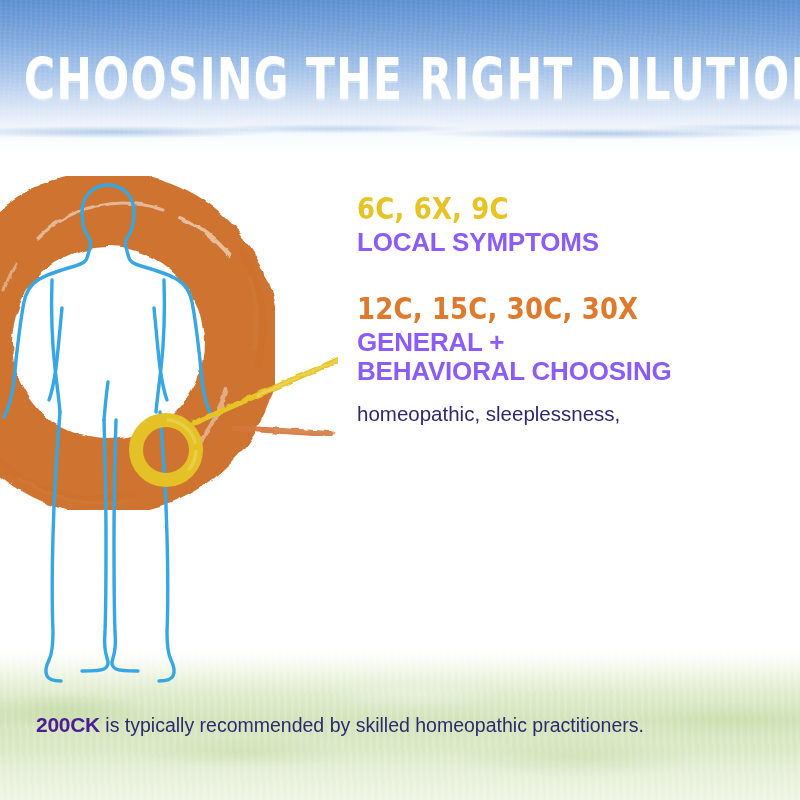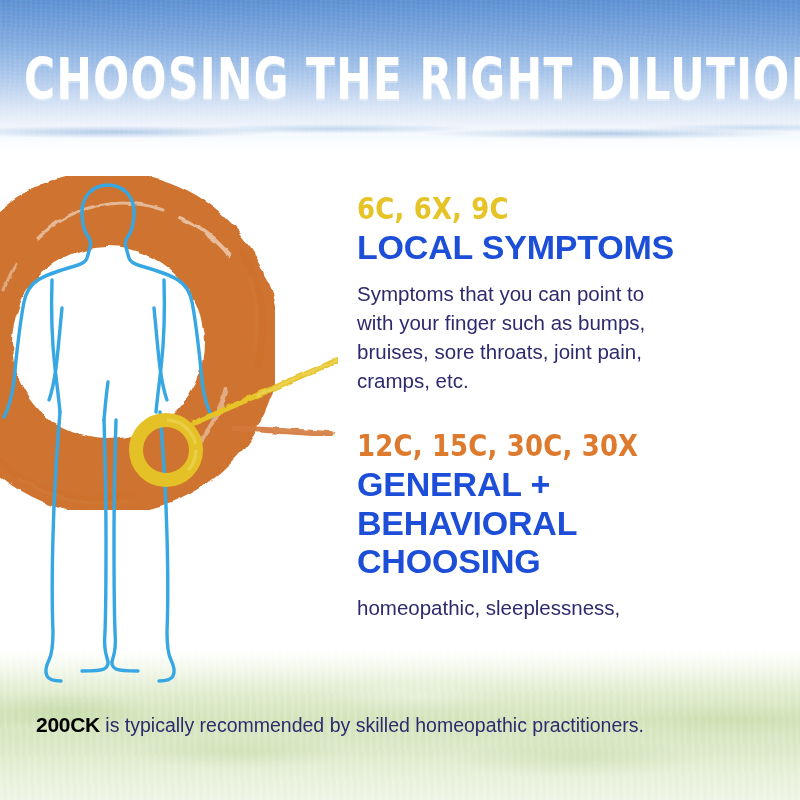--- a/index.html
+++ b/index.html
@@ -108,23 +108,23 @@
     margin:0 0 3px 0;
     transform:scaleX(.96);transform-origin:left center;
     white-space:nowrap;
   }
   .dil-codes.gold{color:#e6c327;}
   .dil-codes.orange{color:#dd7a2e;}
 
   .dil-name{
     font-family:"Liberation Sans", sans-serif;
     font-weight:bold;
-    font-size:34px;
+    font-size:26px;
     line-height:1.14;
-    color:#1d4ed8;
+    color:#8b5cf6;
     margin:0 0 12px 0;
     letter-spacing:-.2px;
   }
   .dil-name .nm-line{display:block;}
 
   .dil-desc{
     font-family:"Liberation Sans", sans-serif;
     font-size:20.5px;
     line-height:29px;
     color:#2e2a6e;
@@ -136,21 +136,21 @@
   .footer-note{
     position:absolute;left:36px;top:713px;width:760px;
     font-family:"Liberation Sans", sans-serif;
     font-size:19.5px;
     color:#2e2a6e;
     white-space:nowrap;
   }
   .footer-strong{
     font-weight:bold;
     font-size:21px;
-    color:#000000;
+    color:#4c1d95;
     letter-spacing:-.3px;
   }
 </style>
 </head>
 <body>
 
 <div id="poster">
 
   <div class="header-band"></div>
   <div class="header-grain"></div>
@@ -282,26 +282,20 @@
     </svg>
   </div>
 
   <div class="text-col">
 
     <div class="dil-block">
       <div class="dil-codes gold">6C, 6X, 9C</div>
       <div class="dil-name">
         <span class="nm-line">LOCAL SYMPTOMS</span>
       </div>
-      <div class="dil-desc">
-        <span class="ds-line">Symptoms that you can point to</span>
-        <span class="ds-line">with your finger such as bumps,</span>
-        <span class="ds-line">bruises, sore throats, joint pain,</span>
-        <span class="ds-line">cramps, etc.</span>
-      </div>
     </div>
 
     <div class="dil-block">
       <div class="dil-codes orange">12C, 15C, 30C, 30X</div>
       <div class="dil-name">
         <span class="nm-line">GENERAL +</span>
         <span class="nm-line">BEHAVIORAL CHOOSING</span>
       </div>
       <div class="dil-desc">
         <span class="ds-line">homeopathic, sleeplessness,</span>

